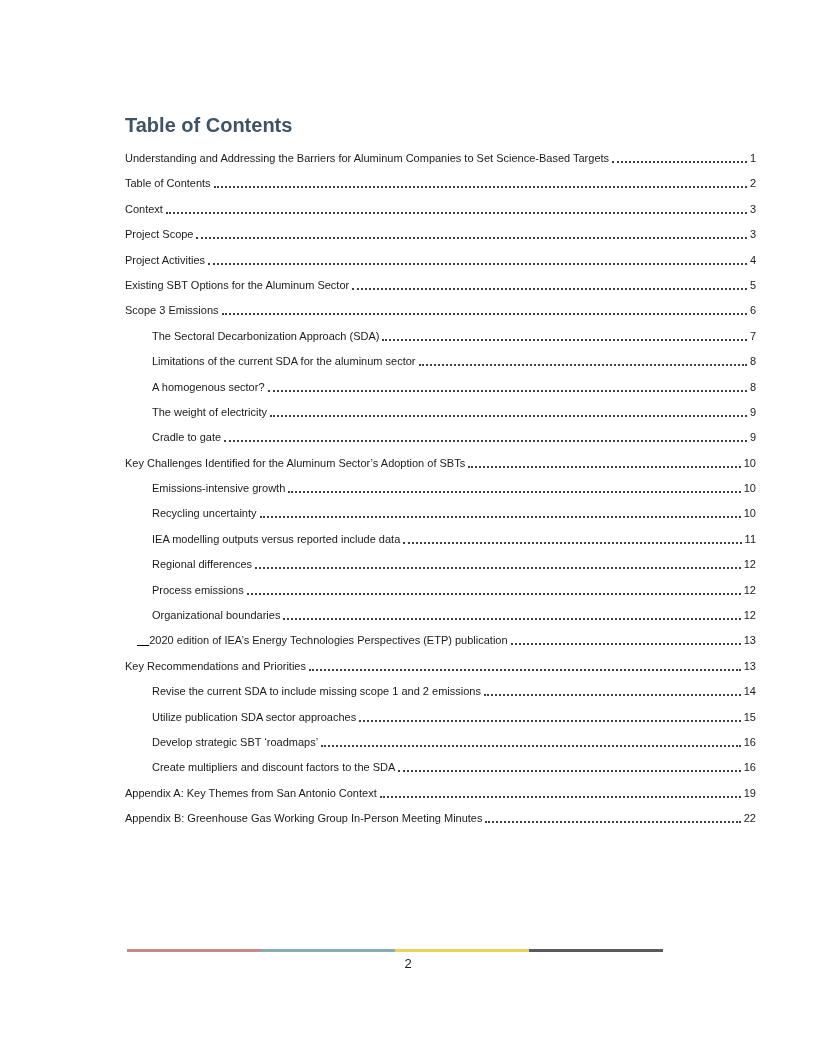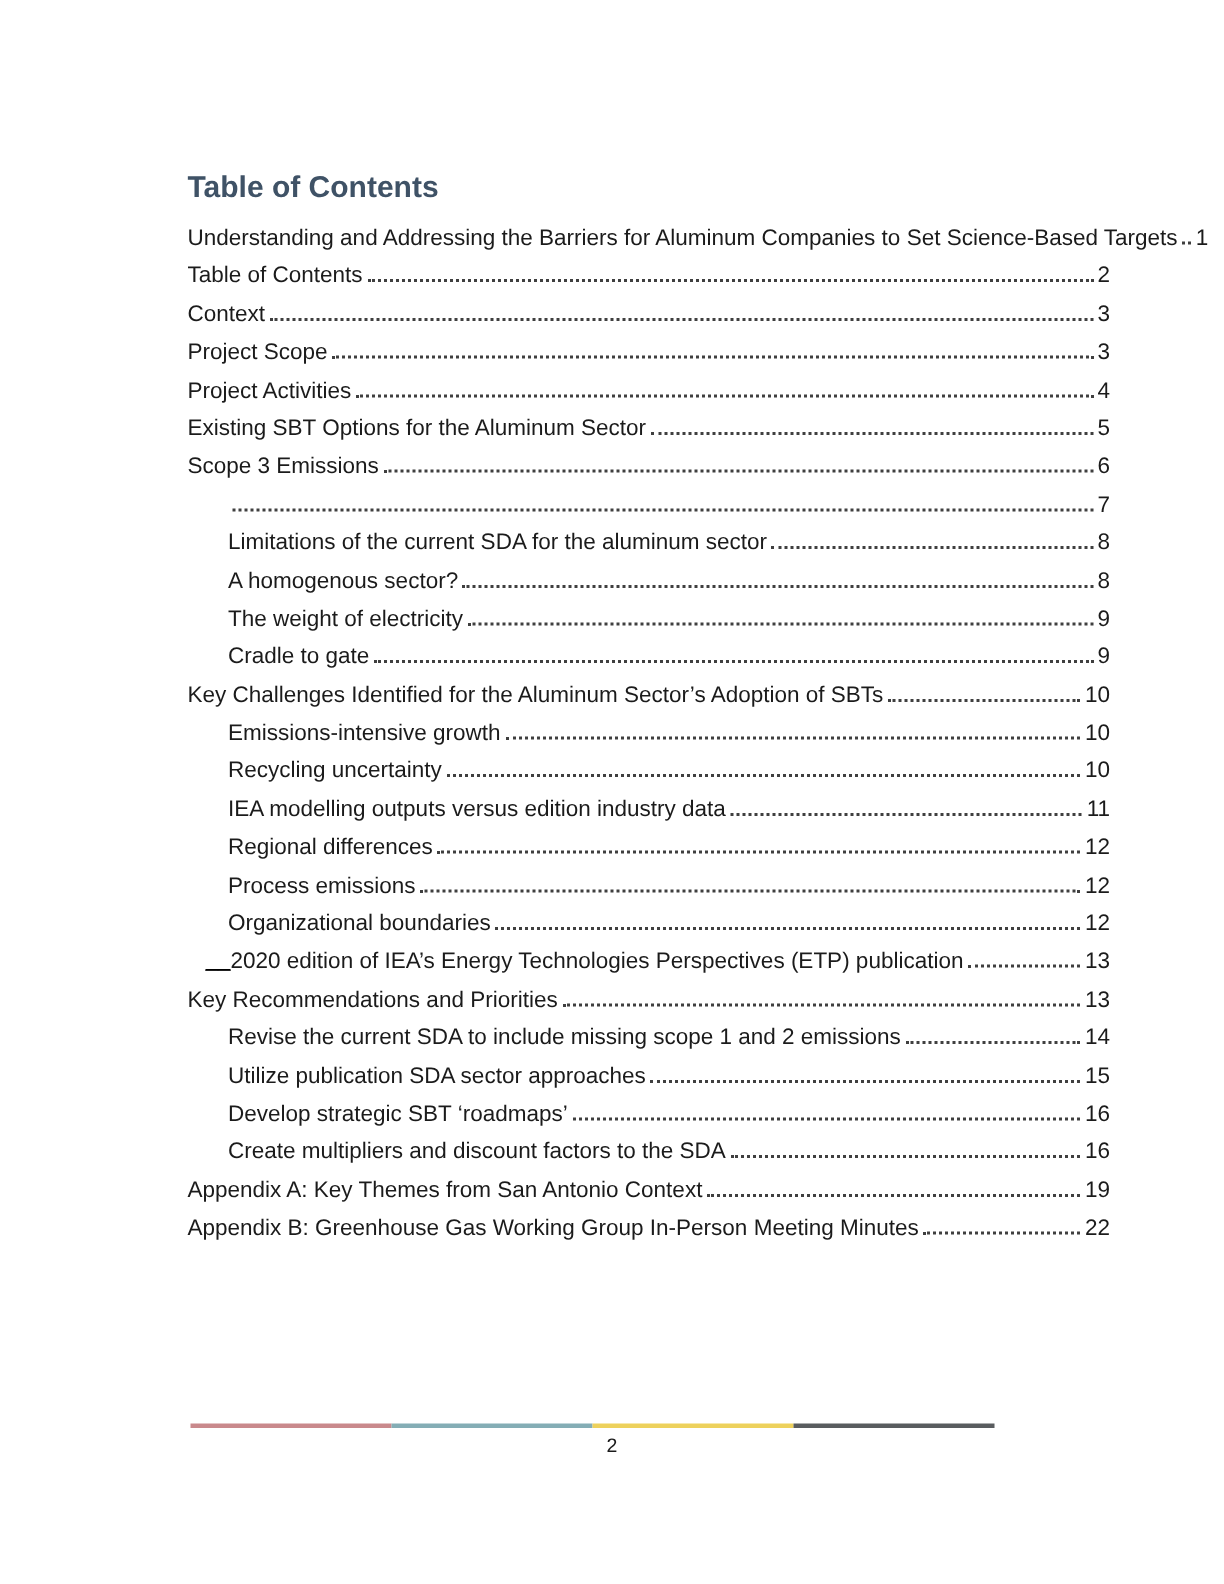--- a/index.html
+++ b/index.html
@@ -5,32 +5,32 @@
   html, body { margin: 0; padding: 0; background: #ffffff; }
   .page {
     position: relative;
     width: 816px;
     height: 1056px;
     background: #ffffff;
     font-family: "Liberation Sans", "DejaVu Sans", sans-serif;
     color: #1b1b1b;
     overflow: hidden;
   }
-  .content { padding: 113px 76px 0 125px; }
+  .content { padding: 113px 60px 0 125px; }
   .doc-title {
     font-size: 20px;
     font-weight: bold;
     margin: 0 0 14px 0;
     line-height: 24px;
   }
   .toc { display: block; }
   .toc-row {
     display: flex;
     align-items: flex-end;
-    font-size: 15px;
+    font-size: 11px;
     line-height: 15px;
     margin-bottom: 10.4px;
   }
   .toc-row.level-2 { padding-left: 27px; }
   .toc-label { white-space: nowrap; flex: 0 1 auto; }
   .toc-prefix {
     white-space: nowrap;
     margin-left: -15px;
     font-weight: bold;
     text-decoration: underline;
@@ -106,20 +106,21 @@
     <span class="toc-page">5</span>
   </div>
         <div class="toc-row level-1">
 
     <span class="toc-label">Scope 3 Emissions</span>
     <span class="leader"></span>
     <span class="toc-page">6</span>
   </div>
         <div class="toc-row level-2">
 
+    <span class="toc-label">The Sectoral Decarbonization Approach (SDA)</span>
     <span class="leader"></span>
     <span class="toc-page">7</span>
   </div>
         <div class="toc-row level-2">
 
     <span class="toc-label">Limitations of the current SDA for the aluminum sector</span>
     <span class="leader"></span>
     <span class="toc-page">8</span>
   </div>
         <div class="toc-row level-2">
@@ -153,21 +154,21 @@
     <span class="toc-page">10</span>
   </div>
         <div class="toc-row level-2">
 
     <span class="toc-label">Recycling uncertainty</span>
     <span class="leader"></span>
     <span class="toc-page">10</span>
   </div>
         <div class="toc-row level-2">
 
-    <span class="toc-label">IEA modelling outputs versus edition industry data</span>
+    <span class="toc-label">IEA modelling outputs versus reported include data</span>
     <span class="leader"></span>
     <span class="toc-page">11</span>
   </div>
         <div class="toc-row level-2">
 
     <span class="toc-label">Regional differences</span>
     <span class="leader"></span>
     <span class="toc-page">12</span>
   </div>
         <div class="toc-row level-2">

